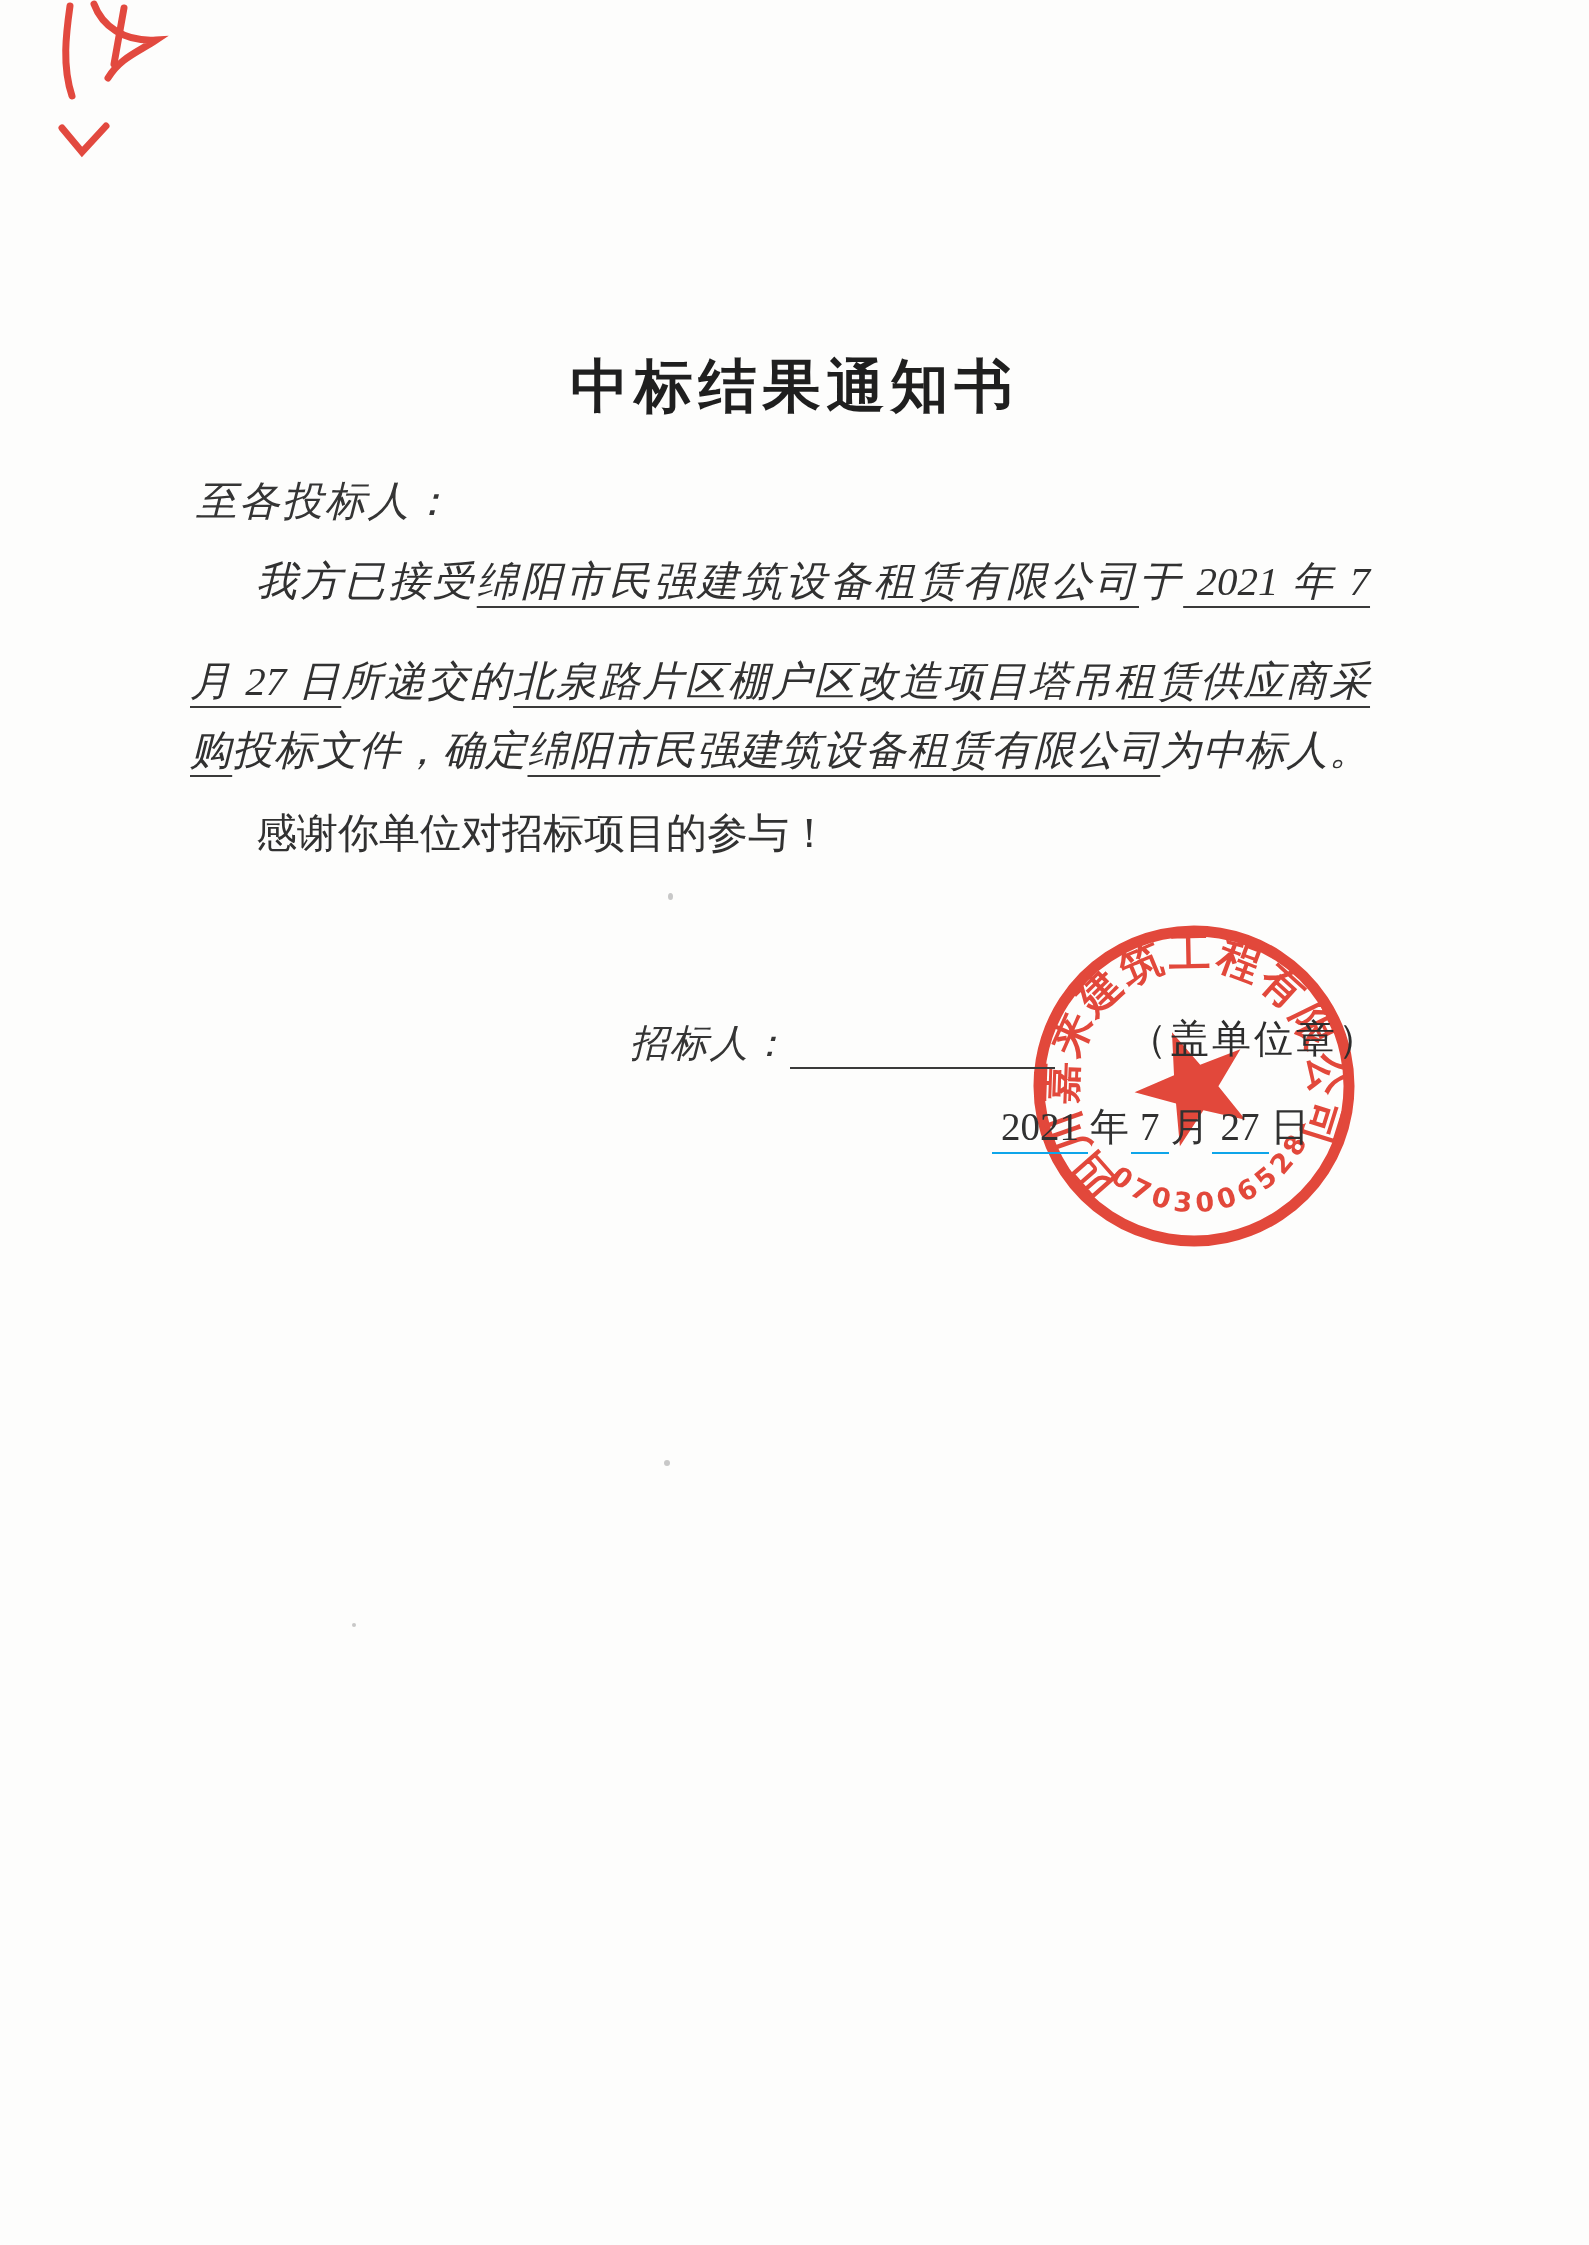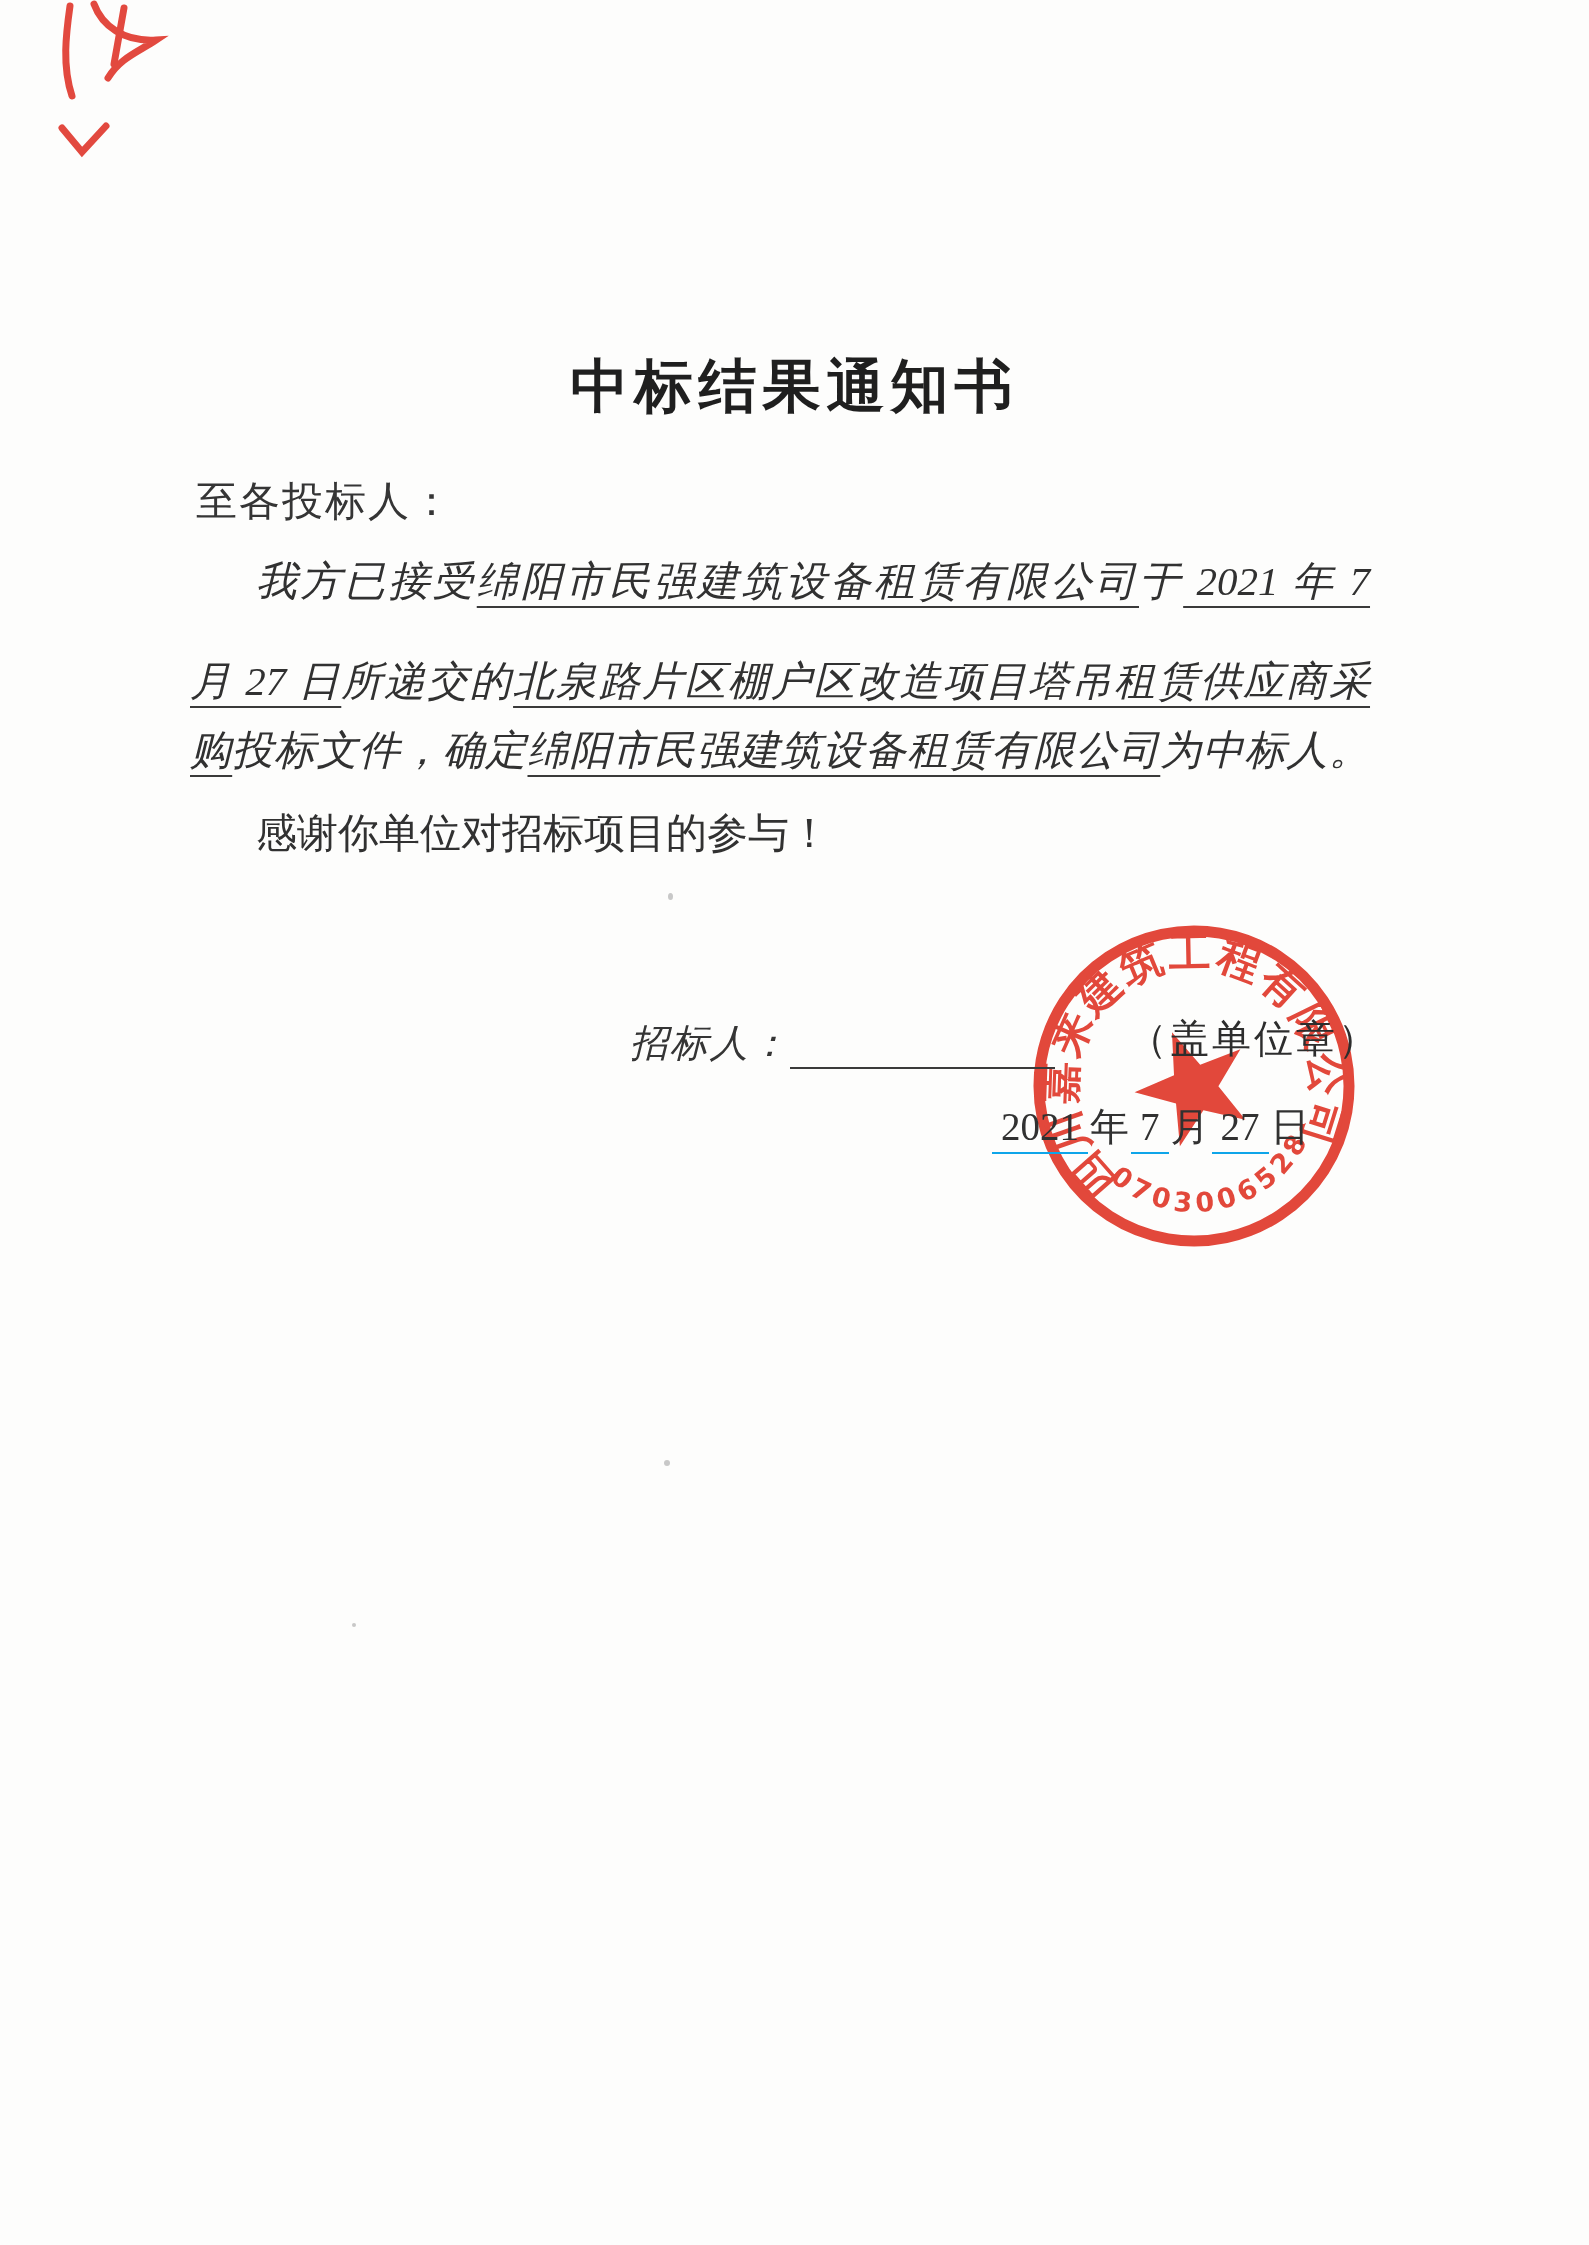--- a/index.html
+++ b/index.html
@@ -22,21 +22,21 @@
     position:absolute;left:0;top:348px;width:100%;
     text-align:center;
     font-family:Liberation Serif, serif;
     font-weight:bold;
     font-size:58px;letter-spacing:6px;
     color:#1f1f1f;
   }
   
   .salutation{
     position:absolute;left:196px;top:474px;
-    font-size:41px;color:#353535;letter-spacing:2px;
+    font-size:41px;color:#353535;letter-spacing:2px;font-style:italic;
   }
   
   .line{
     position:absolute;left:190px;width:1180px;
     font-size:41px;line-height:58px;color:#313131;
     white-space:nowrap;
   }
   .line.just{
     white-space:normal;
     text-align:justify;

